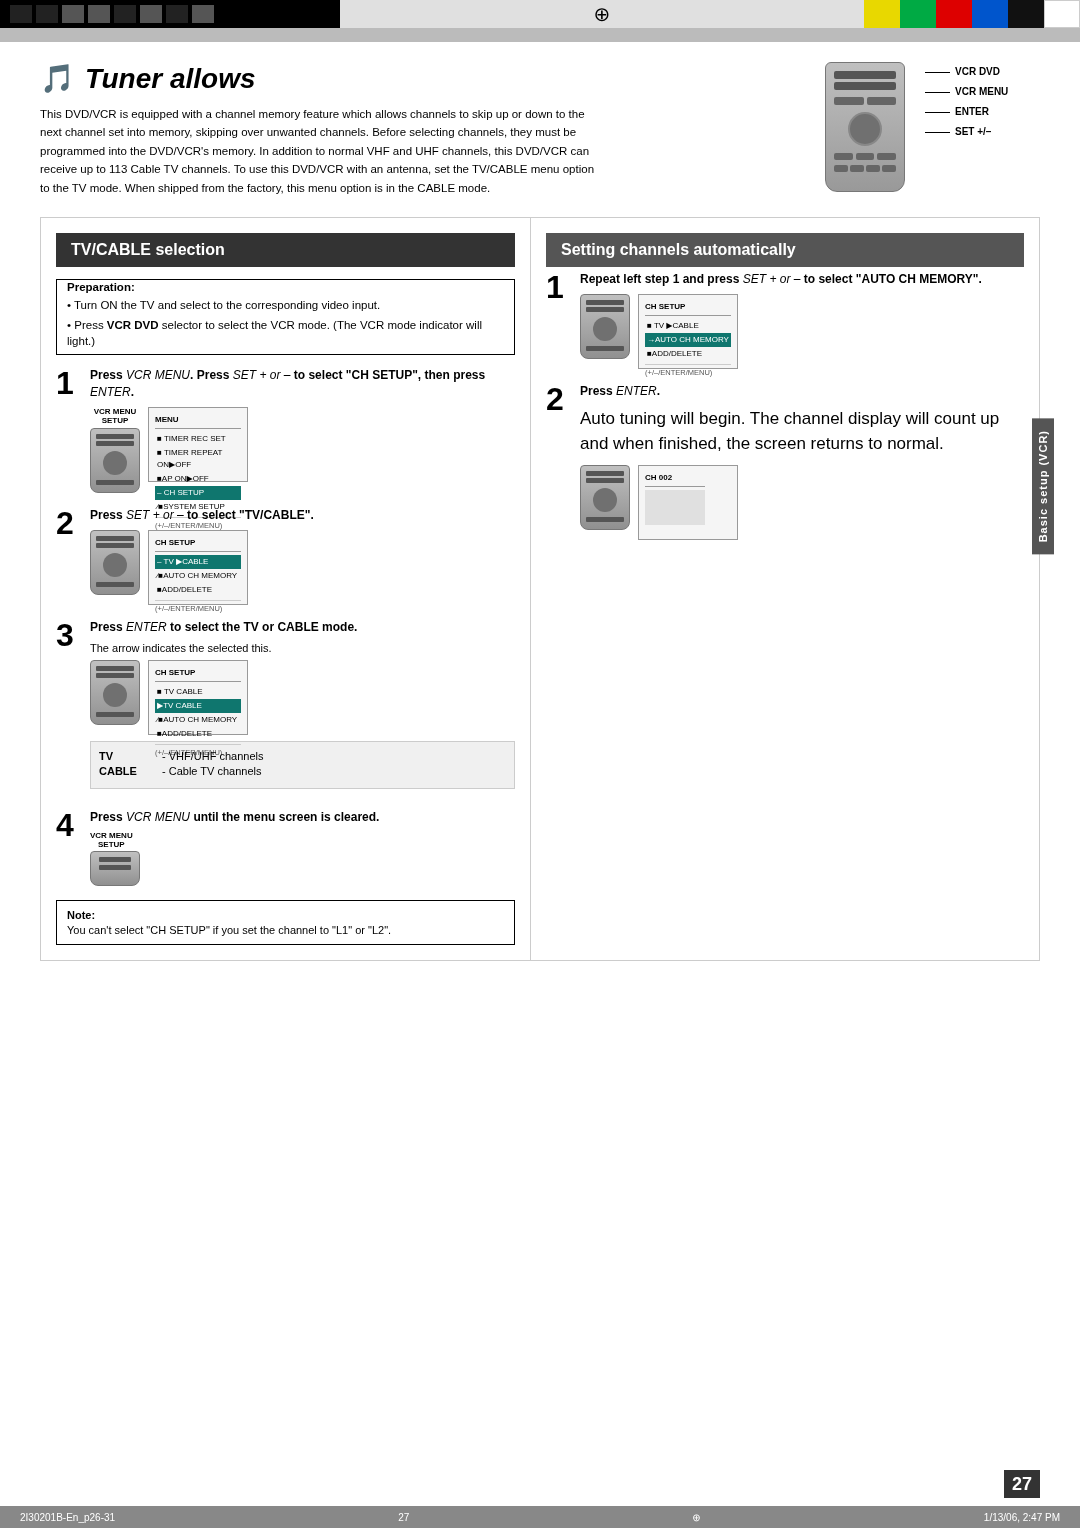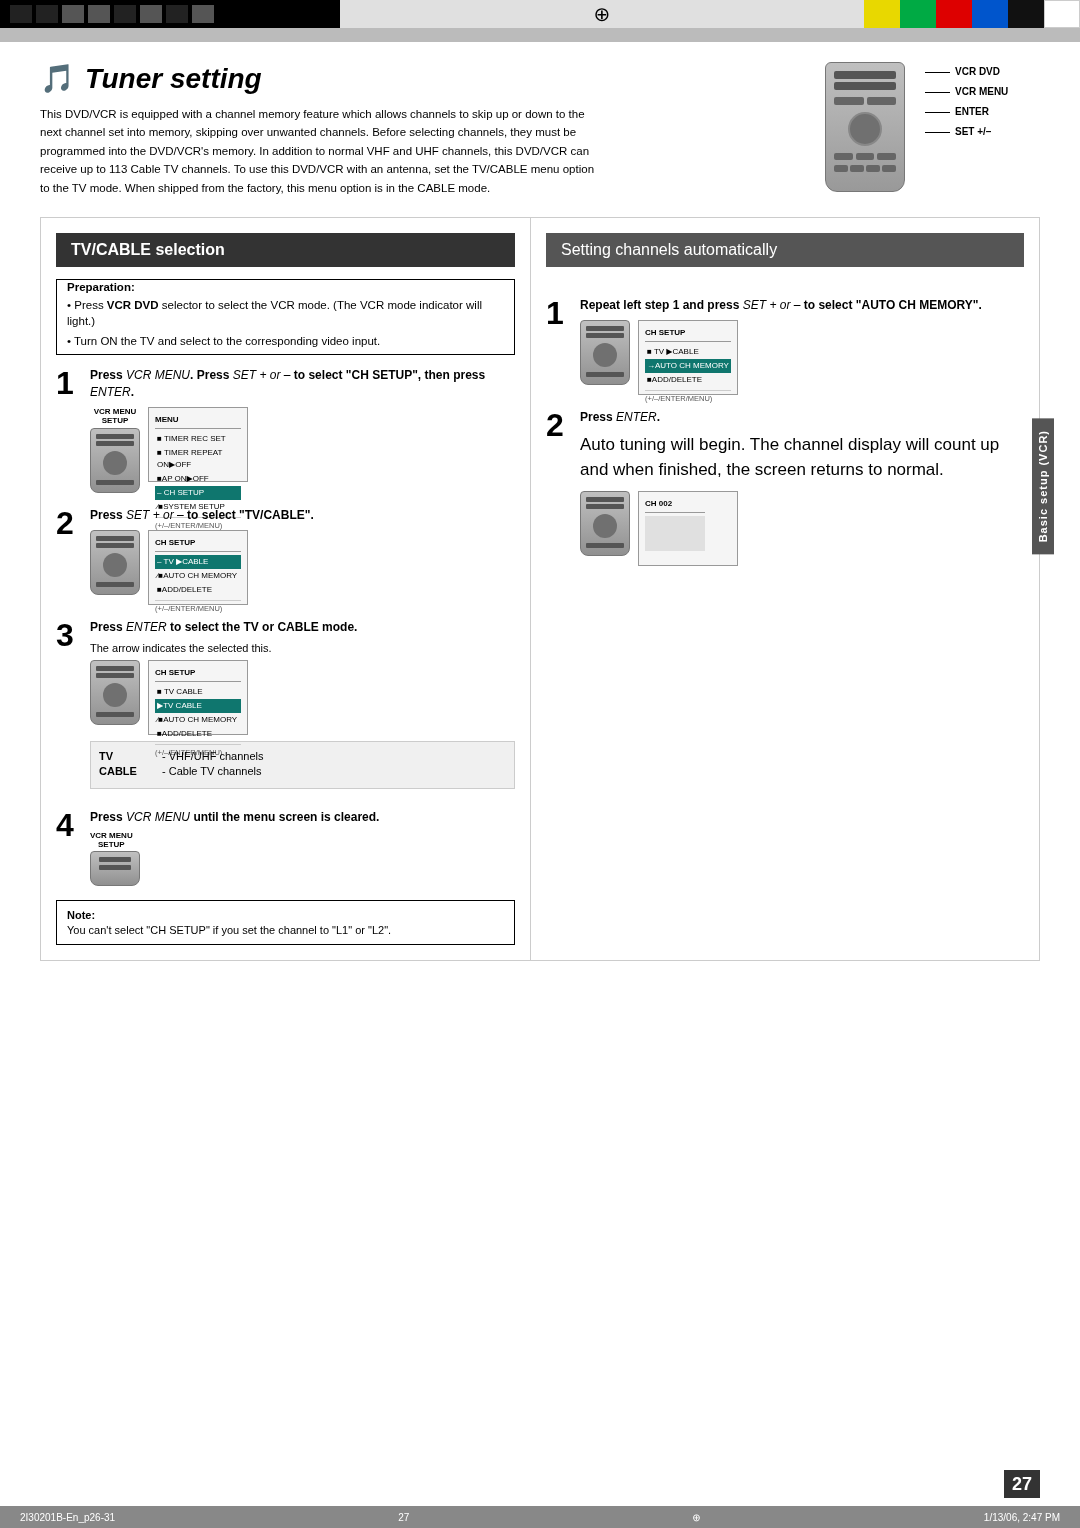--- a/index.html
+++ b/index.html
@@ -130,23 +130,23 @@
       color: #fff;
       font-size: 16px;
       font-weight: bold;
       padding: 8px 15px;
       margin-bottom: 12px;
     }
     .section-header-right {
       background: #555;
       color: #fff;
       font-size: 16px;
-      font-weight: normal;
+      font-weight: bold;
       padding: 8px 15px;
-      margin-bottom: 30px;
+      margin-bottom: 4px;
     }
 
     
     .step {
       display: flex;
       gap: 10px;
       margin-bottom: 14px;
       align-items: flex-start;
     }
     .step-num {
@@ -322,21 +322,21 @@
 </div>
 
 <div style="height:14px;background:#bbb;width:100%;"></div>
 
 <div class="page-content">
 
   <div class="tuner-header">
     <div class="tuner-left">
       <div class="tuner-title">
         <span style="font-size:28px;font-style:normal;">🎵</span>
-        <span style="font-size:28px;font-style:italic;font-weight:bold;">Tuner setting</span>
+        <span style="font-size:28px;font-style:italic;font-weight:bold;">Tuner allows</span>
       </div>
       <div class="tuner-desc">This DVD/VCR is equipped with a channel memory feature which allows channels to skip up or down to the next channel set into memory, skipping over unwanted channels. Before selecting channels, they must be programmed into the DVD/VCR's memory. In addition to normal VHF and UHF channels, this DVD/VCR can receive up to 113 Cable TV channels. To use this DVD/VCR with an antenna, set the TV/CABLE menu option to the TV mode. When shipped from the factory, this menu option is in the CABLE mode.</div>
     </div>
 
     <div class="tuner-right">
       <div class="remote-diagram-wrap">
 
         <div style="position:relative;width:90px;">
           <div style="width:80px;height:130px;background:linear-gradient(to bottom,#c0c0c0,#999);border:1px solid #777;border-radius:6px 6px 12px 12px;position:relative;margin:0 auto;">
 
@@ -387,22 +387,22 @@
 
   <div class="two-col">
 
     <div class="col-left">
       <div class="section-header">
         <span>TV/CABLE selection</span>
       </div>
 
       <div class="prep-box">
         <div class="prep-title">Preparation:</div>
+        <div class="prep-item">Turn ON the TV and select to the corresponding video input.</div>
         <div class="prep-item">Press <span style="font-weight:bold;">VCR DVD</span> selector to select the VCR mode. (The VCR mode indicator will light.)</div>
-        <div class="prep-item">Turn ON the TV and select to the corresponding video input.</div>
       </div>
 
       <div class="step">
         <div class="step-num">1</div>
         <div class="step-content">
           <div class="step-title">Press <span class="italic-bold">VCR MENU</span>. Press <span class="italic-bold">SET + or –</span> to select "CH SETUP", then press <span class="italic-bold">ENTER</span>.</div>
           <div class="step-diagram">
             <div style="display:flex;flex-direction:column;align-items:center;">
               <div style="font-size:8px;font-weight:bold;text-align:center;line-height:1.2;margin-bottom:2px;">VCR MENU<br>SETUP</div>
               <div style="width:50px;height:65px;background:linear-gradient(to bottom,#c0c0c0,#909090);border:1px solid #777;border-radius:4px 4px 8px 8px;position:relative;">

